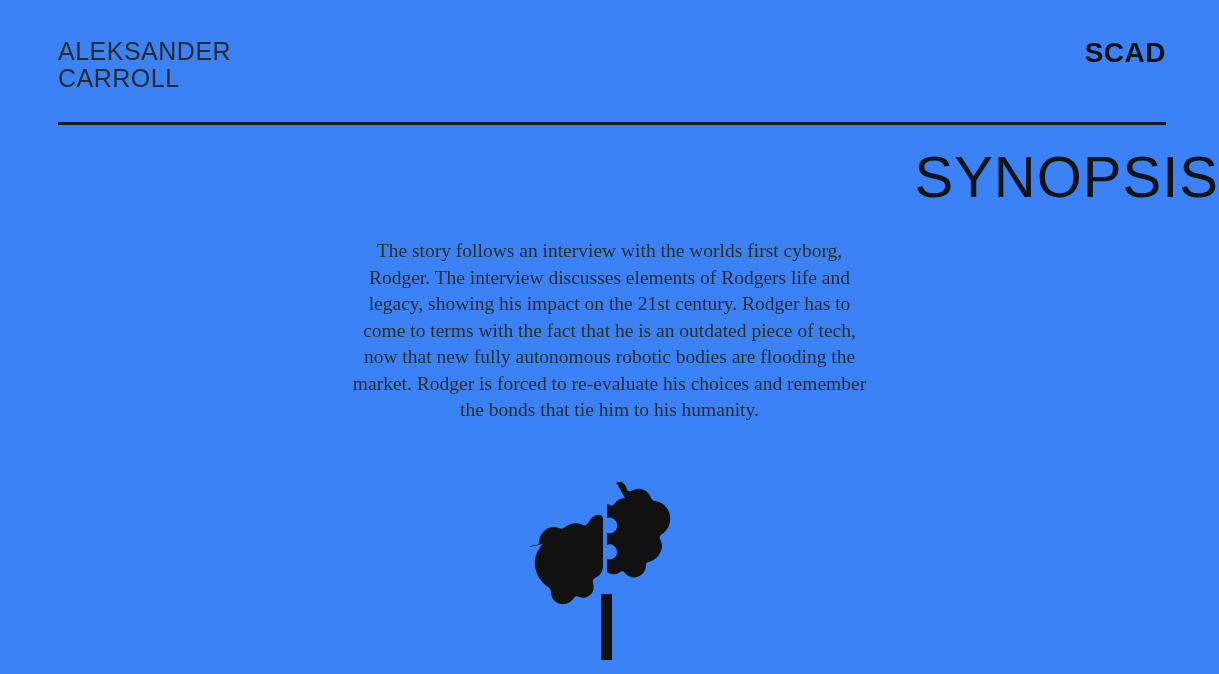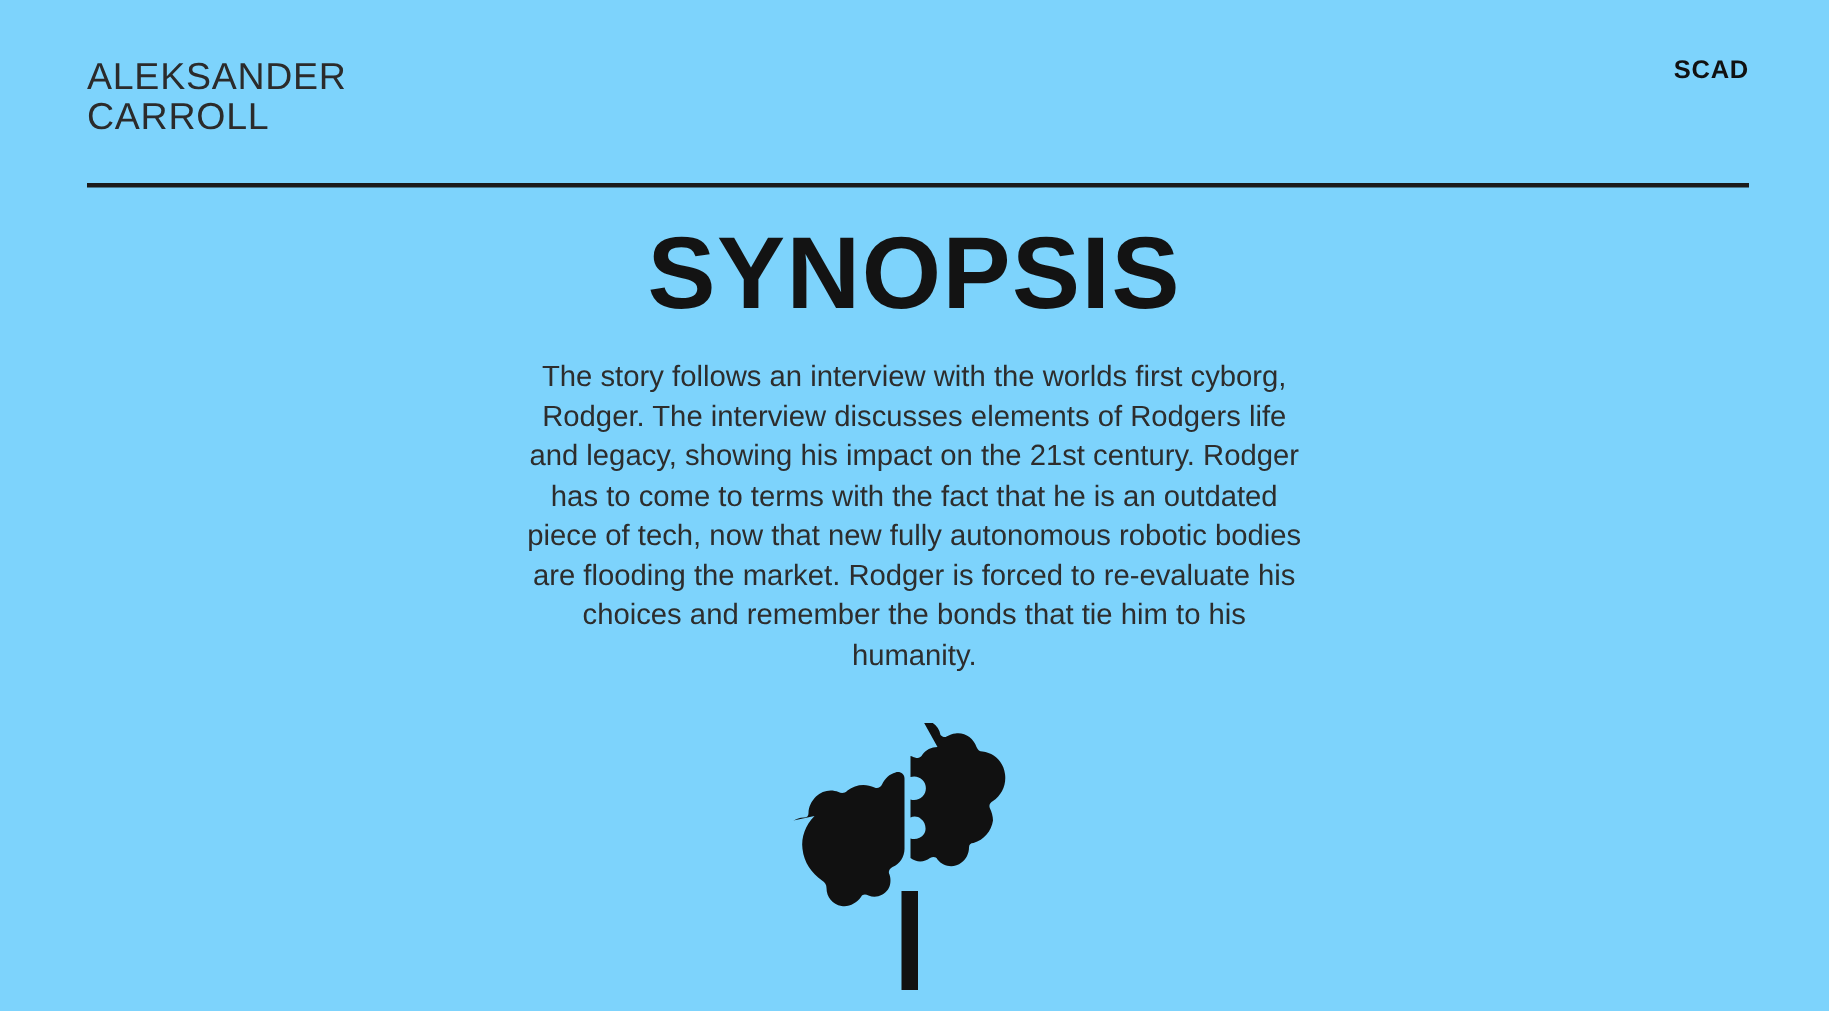--- a/index.html
+++ b/index.html
@@ -10,21 +10,21 @@
     width: 1219px;
     height: 674px;
     background: #ece2d8;
     font-family: "Liberation Sans", sans-serif;
     overflow: hidden;
   }
   .slide {
     position: relative;
     width: 1219px;
     height: 674px;
-    background: #7dd3fc;
+    background: #3b82f6;
     box-sizing: border-box;
   }
   .header {
     position: absolute;
     left: 58px;
     top: 38px;
     width: 1108px;
     display: flex;
     justify-content: space-between;
     align-items: flex-start;
@@ -33,21 +33,21 @@
     font-size: 25px;
     line-height: 1.08;
     letter-spacing: 0.5px;
     color: #2b2b2b;
     font-weight: 400;
     text-transform: uppercase;
     white-space: pre-line;
   }
   .course {
     text-align: right;
-    font-size: 17px;
+    font-size: 28px;
     line-height: 1.08;
     letter-spacing: 0.5px;
     color: #111111;
     font-weight: 700;
     text-transform: uppercase;
   }
   .course div {
     display: block;
   }
   .rule {
@@ -56,36 +56,37 @@
     top: 122px;
     width: 1108px;
     height: 3px;
     background: #1b1b1b;
   }
   .title {
     position: absolute;
     left: 0;
     right: 0;
     top: 143px;
-    text-align: center;
-    font-size: 68px;
-    font-weight: 700;
+    text-align: right;
+    font-size: 58px;
+    font-weight: 400;
     letter-spacing: 1px;
     color: #131313;
   }
   .synopsis-body {
     position: absolute;
     left: 50%;
     transform: translateX(-50%);
     top: 238px;
     width: 520px;
     text-align: center;
     font-size: 19.5px;
     line-height: 1.36;
     color: #2d2d2d;
+    font-family: Liberation Serif, serif;
   }
   .brain-wrap {
     position: absolute;
     left: 50%;
     transform: translateX(-50%);
     top: 482px;
     width: 200px;
     height: 185px;
     display: flex;
     align-items: flex-start;

